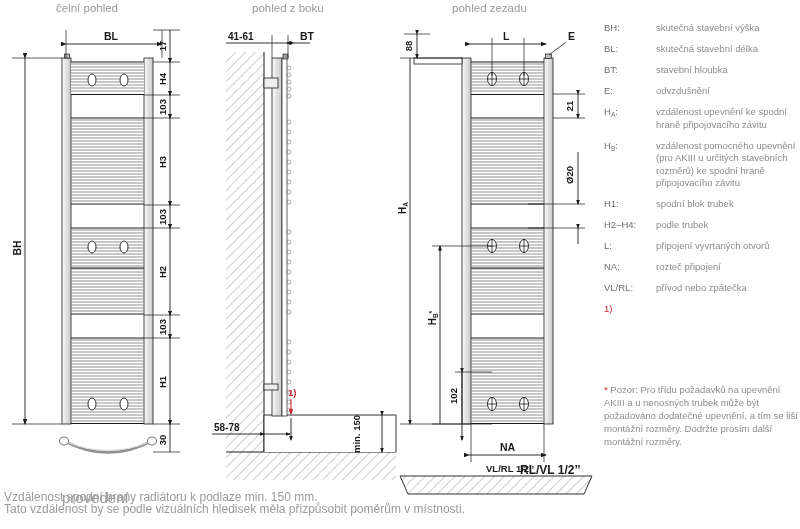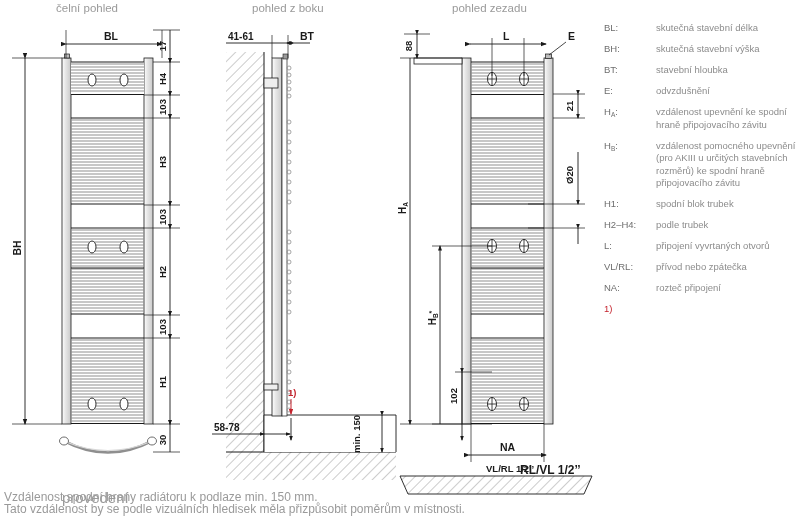--- a/index.html
+++ b/index.html
@@ -605,28 +605,28 @@
   <div class="view-title" id="t-front">čelní pohled</div>
   <div class="view-title" id="t-side">pohled z boku</div>
   <div class="view-title" id="t-rear">pohled zezadu</div>
   <div class="prov-label">provedení</div>
 
   <div style="position:absolute;left:442px;top:463px;font-size:9.5px;font-weight:bold;color:#1a1a1a;margin-left:44px;">VL/RL 1/2’’</div>
   <div style="position:absolute;left:520px;top:463px;font-size:12px;font-weight:bold;color:#1a1a1a;">RL/VL 1/2’’</div>
 
   <div class="legend" id="legend-container">
       <div class="legend-row">
+        <div class="legend-key">BH:</div>
+        <div class="legend-val">skutečná stavební výška</div>
+      </div>
+      <div class="legend-row">
         <div class="legend-key">BL:</div>
         <div class="legend-val">skutečná stavební délka</div>
       </div>
       <div class="legend-row">
-        <div class="legend-key">BH:</div>
-        <div class="legend-val">skutečná stavební výška</div>
-      </div>
-      <div class="legend-row">
         <div class="legend-key">BT:</div>
         <div class="legend-val">stavební hloubka</div>
       </div>
       <div class="legend-row">
         <div class="legend-key">E:</div>
         <div class="legend-val">odvzdušnění</div>
       </div>
       <div class="legend-row">
         <div class="legend-key">H<sub>A</sub>:</div>
         <div class="legend-val">vzdálenost upevnění ke spodní hraně připojovacího závitu</div>
@@ -641,31 +641,34 @@
       </div>
       <div class="legend-row">
         <div class="legend-key">H2–H4:</div>
         <div class="legend-val">podle trubek</div>
       </div>
       <div class="legend-row">
         <div class="legend-key">L:</div>
         <div class="legend-val">připojení vyvrtaných otvorů</div>
       </div>
       <div class="legend-row">
+        <div class="legend-key">NA:</div>
+        <div class="legend-val">rozteč připojení</div>
+      </div>
+      <div class="legend-row">
         <div class="legend-key">VL/RL:</div>
         <div class="legend-val">přívod nebo zpátečka</div>
       </div>
-      <div class="legend-row">
-        <div class="legend-key">NA:</div>
-        <div class="legend-val">rozteč připojení</div>
-      </div>
       <div class="legend-row red">
         <div class="legend-key">1)</div>
       </div>
     </div>
 
+  <div class="legend-note">
+    <span class="star">*</span><span> Pozor: Pro třídu požadavků na upevnění AKIII a u nenosných trubek může být požadováno dodatečné upevnění, a tím se liší montážní rozměry. Dodržte prosím další montážní rozměry.</span>
+  </div>
 
   <div class="bottom-note">
     <div>Vzdálenost spodní hrany radiátoru k podlaze min. 150 mm.</div>
     <div>Tato vzdálenost by se podle vizuálních hledisek měla přizpůsobit poměrům v místnosti.</div>
   </div>
 
 </div>
 
 </body></html>

